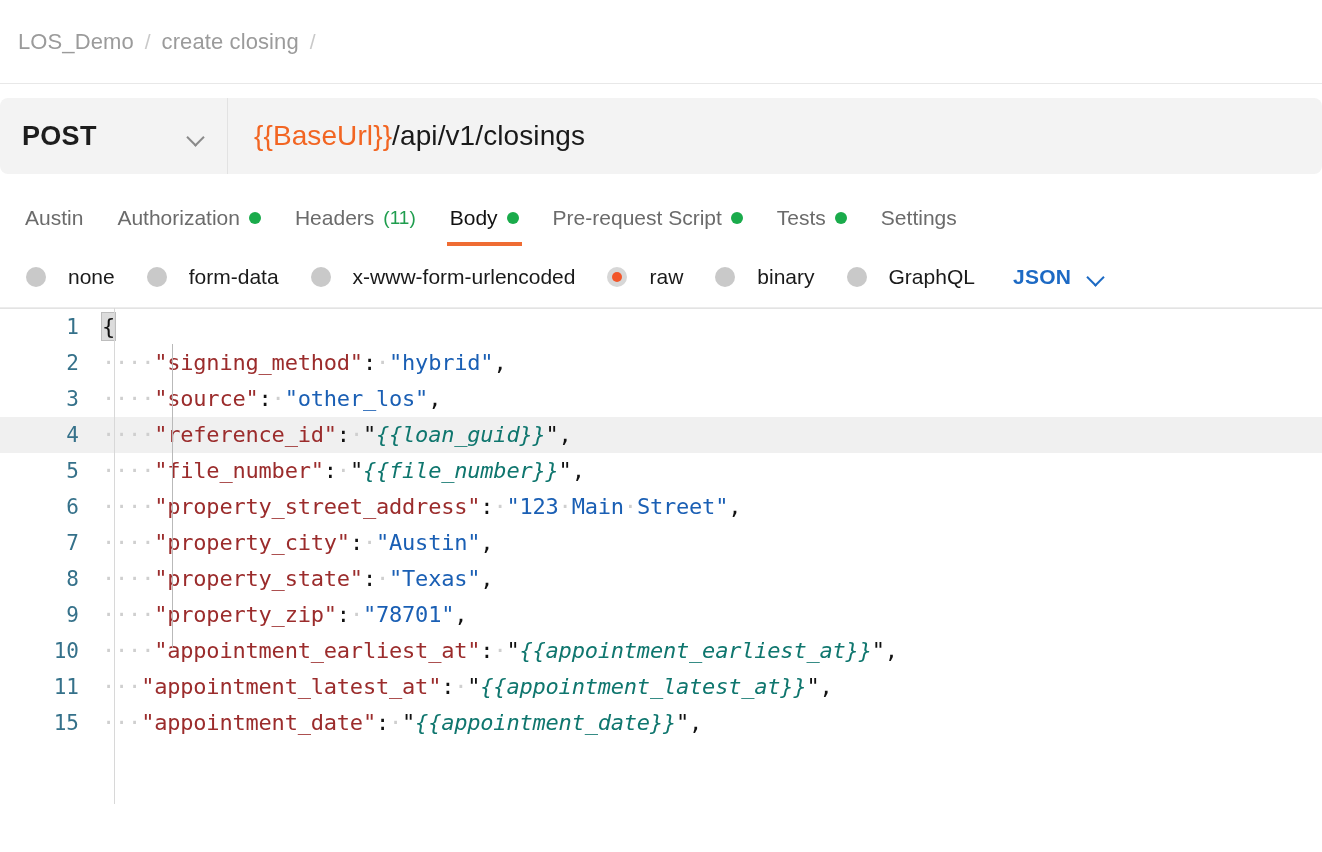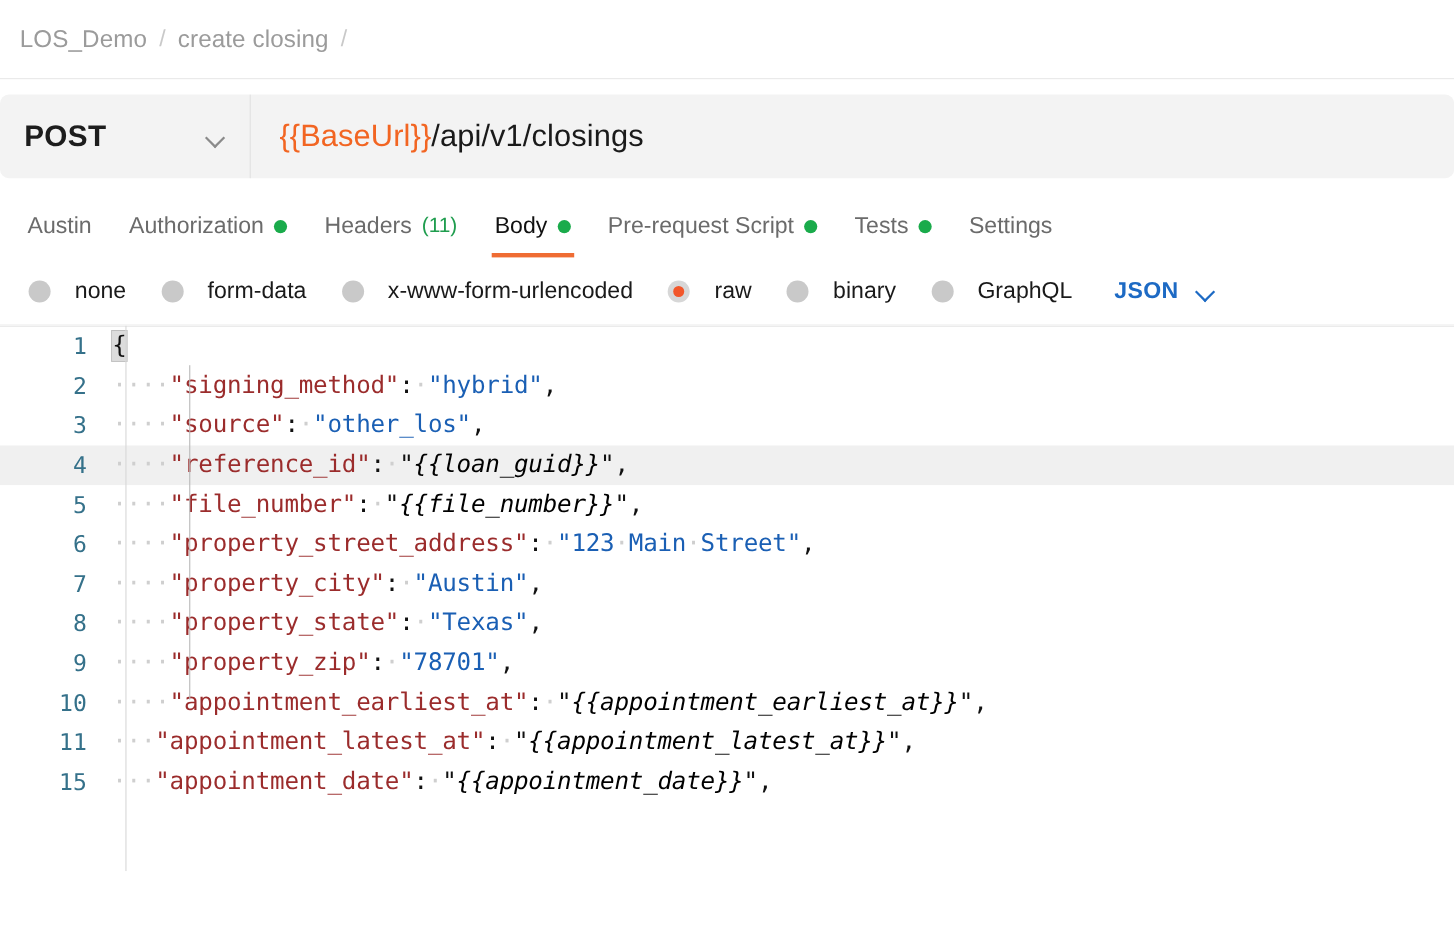--- a/index.html
+++ b/index.html
@@ -6,21 +6,21 @@
   html, body {
     width: 1322px;
     height: 852px;
     background: #ffffff;
     font-family: "Liberation Sans", sans-serif;
     overflow: hidden;
   }
 
   
   .breadcrumb-bar {
-    height: 72px;
+    height: 84px;
     display: flex;
     align-items: center;
     padding: 0 0 0 18px;
     border-bottom: 1px solid #e8e8e8;
   }
   .crumb {
     font-size: 22px;
     color: #9b9b9b;
     letter-spacing: .1px;
   }
@@ -215,21 +215,21 @@
   .code-text {
     font-size: 22px;
     line-height: 36px;
     letter-spacing: -0.2px;
     padding-left: 6px;
   }
   .ws { color: #cfcfcf; }
   .k  { color: #9b2c2c; }
   .s  { color: #1a5fb4; }
   .p  { color: #111111; }
-  .v  { color: #000000; font-style: italic; }
+  .v  { color: #0f766e; font-style: italic; }
   .brace-hl {
     background: #dcdcdc;
     outline: 1px solid #bdbdbd;
     color: #111111;
     padding: 1px 0;
   }
   .editor-top-rule {
     height: 1px;
     background: #e3e3e3;
     width: 100%;

